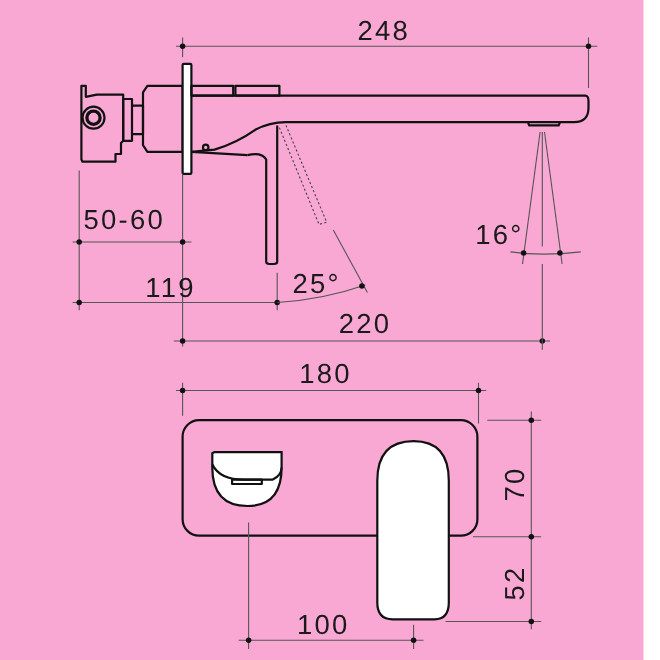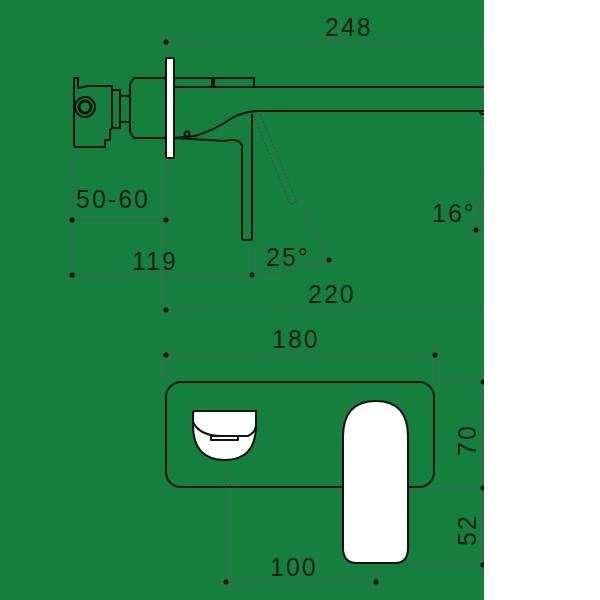--- a/index.html
+++ b/index.html
@@ -1,16 +1,16 @@
 <!DOCTYPE html>
 <html><head>
 <meta charset="utf-8">
 <style>
   html, body { margin: 0; padding: 0; background: #ffffff; }
-  #canvas { position: relative; width: 484px; height: 600px; background: #15803d; overflow: hidden; }
+  #canvas { position: relative; width: 585px; height: 600px; background: #f9a8d4; overflow: hidden; }
   svg { position: absolute; left: 0; top: 0; }
   .dim-text { font-family: "Liberation Sans", sans-serif; font-size: 25px; fill: #1a1a1a; letter-spacing: 2px; }
   .obj { fill: none; stroke: #111111; stroke-width: 2; stroke-linejoin: round; }
   .objfill { fill: #ffffff; stroke: #111111; stroke-width: 2; }
   .dim { fill: none; stroke: #555555; stroke-width: 1; }
   .dash { fill: none; stroke: #444444; stroke-width: 1; stroke-dasharray: 2 2; }
   .dot { fill: #111111; }
 </style>
 </head>
 <body>

